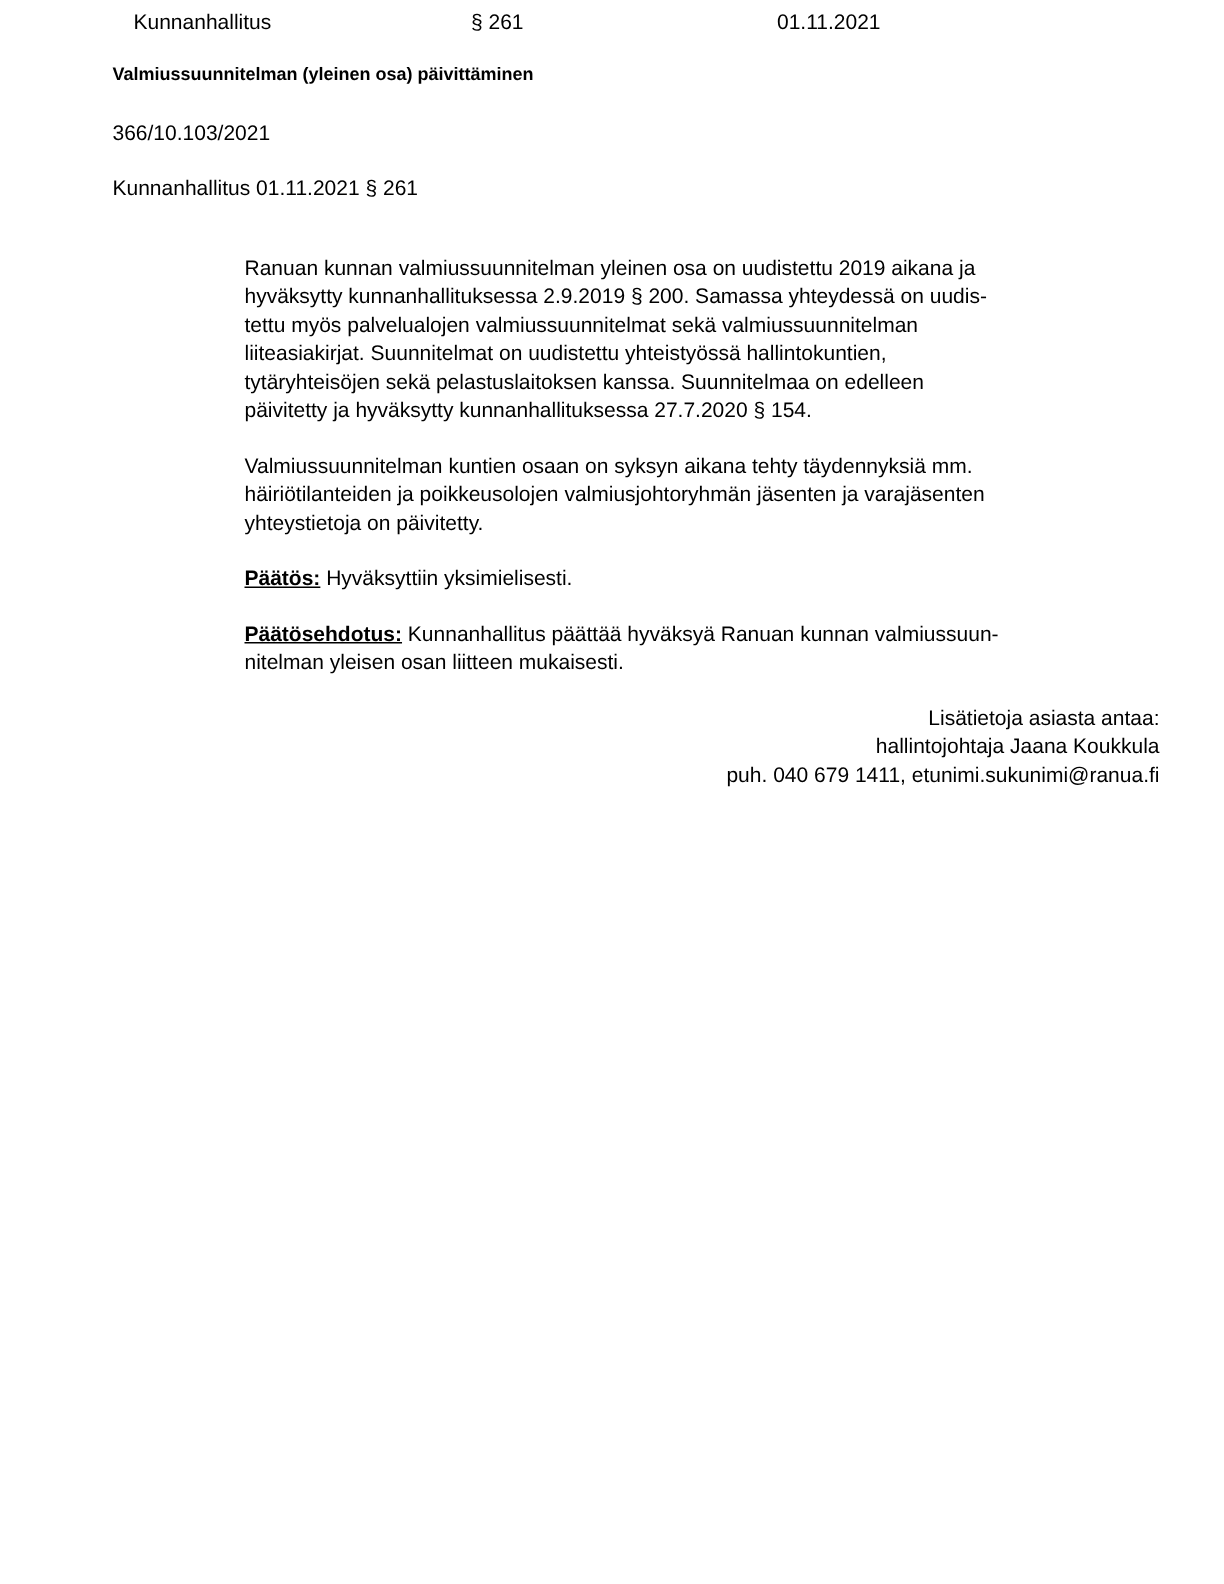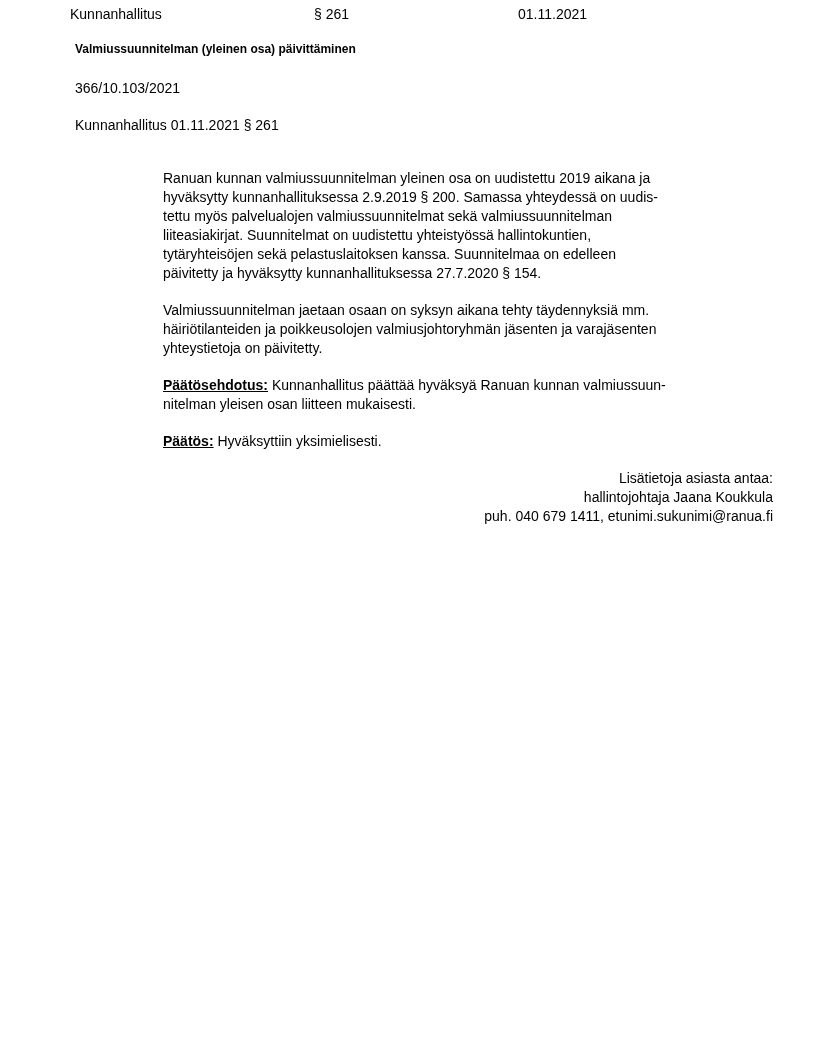--- a/index.html
+++ b/index.html
@@ -12,21 +12,21 @@
     width: 816px;
     height: 1056px;
     background: #ffffff;
     font-family: "Liberation Sans", sans-serif;
     font-size: 14px;
     line-height: 19px;
     color: #000000;
     overflow: hidden;
   }
   .header-row { position: absolute; top: 5px; left: 0; width: 816px; height: 19px; }
-  .header-left   { position: absolute; left: 70px;  top: 0; white-space: nowrap; }
+  .header-left   { position: absolute; left: 89px;  top: 0; white-space: nowrap; }
   .header-center { position: absolute; left: 314px; top: 0; white-space: nowrap; }
   .header-right  { position: absolute; left: 518px; top: 0; white-space: nowrap; }
   .doc-title {
     position: absolute;
     top: 38px;
     left: 75px;
     width: 700px;
     font-size: 12px;
     line-height: 22px;
     font-weight: bold;
@@ -66,24 +66,24 @@
 
   <div class="section-ref">Kunnanhallitus 01.11.2021 § 261</div>
 
   <div class="content">
     <p class="prewrap">Ranuan kunnan valmiussuunnitelman yleinen osa on uudistettu 2019 aikana ja
 hyväksytty kunnanhallituksessa 2.9.2019 § 200. Samassa yhteydessä on uudis-
 tettu myös palvelualojen valmiussuunnitelmat sekä valmiussuunnitelman
 liiteasiakirjat. Suunnitelmat on uudistettu yhteistyössä hallintokuntien,
 tytäryhteisöjen sekä pelastuslaitoksen kanssa. Suunnitelmaa on edelleen
 päivitetty ja hyväksytty kunnanhallituksessa 27.7.2020 § 154.</p>
-    <p class="prewrap">Valmiussuunnitelman jaetaan osaan on syksyn aikana tehty täydennyksiä mm.
+    <p class="prewrap">Valmiussuunnitelman kuntien osaan on syksyn aikana tehty täydennyksiä mm.
 häiriötilanteiden ja poikkeusolojen valmiusjohtoryhmän jäsenten ja varajäsenten
 yhteystietoja on päivitetty.</p>
+    <p><span class="decision-label">Päätös:</span> <span class="prewrap">Hyväksyttiin yksimielisesti.</span></p>
     <p><span class="decision-label">Päätösehdotus:</span> <span class="prewrap">Kunnanhallitus päättää hyväksyä Ranuan kunnan valmiussuun-
 nitelman yleisen osan liitteen mukaisesti.</span></p>
-    <p><span class="decision-label">Päätös:</span> <span class="prewrap">Hyväksyttiin yksimielisesti.</span></p>
     <p class="prewrap contact-block">Lisätietoja asiasta antaa:
 hallintojohtaja Jaana Koukkula
 puh. 040 679 1411, etunimi.sukunimi@ranua.fi</p>
   </div>
 
 </div>
 
 </body></html>

